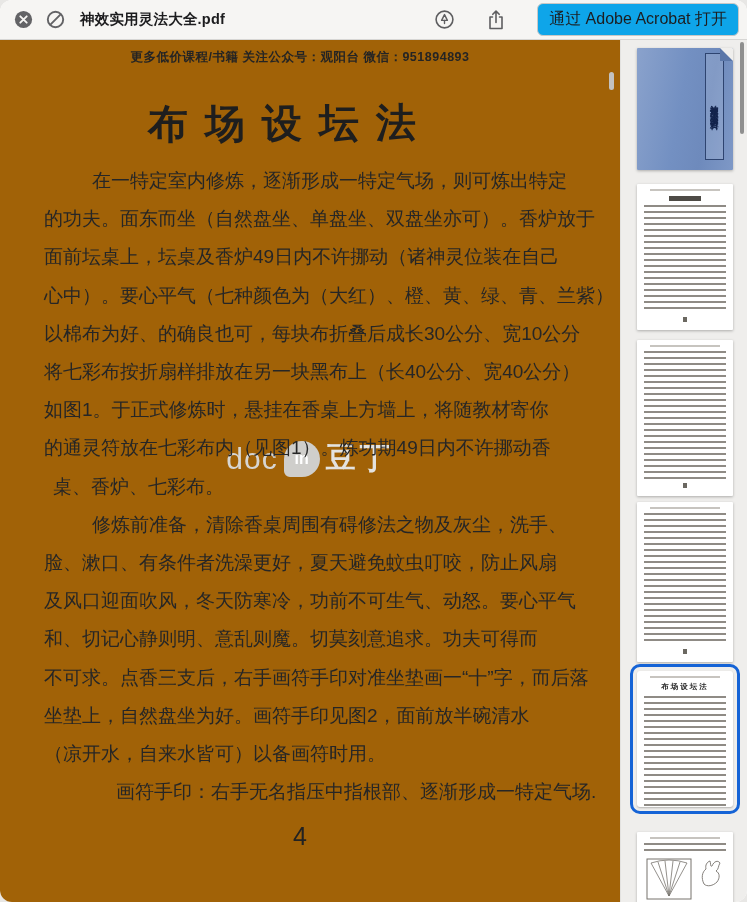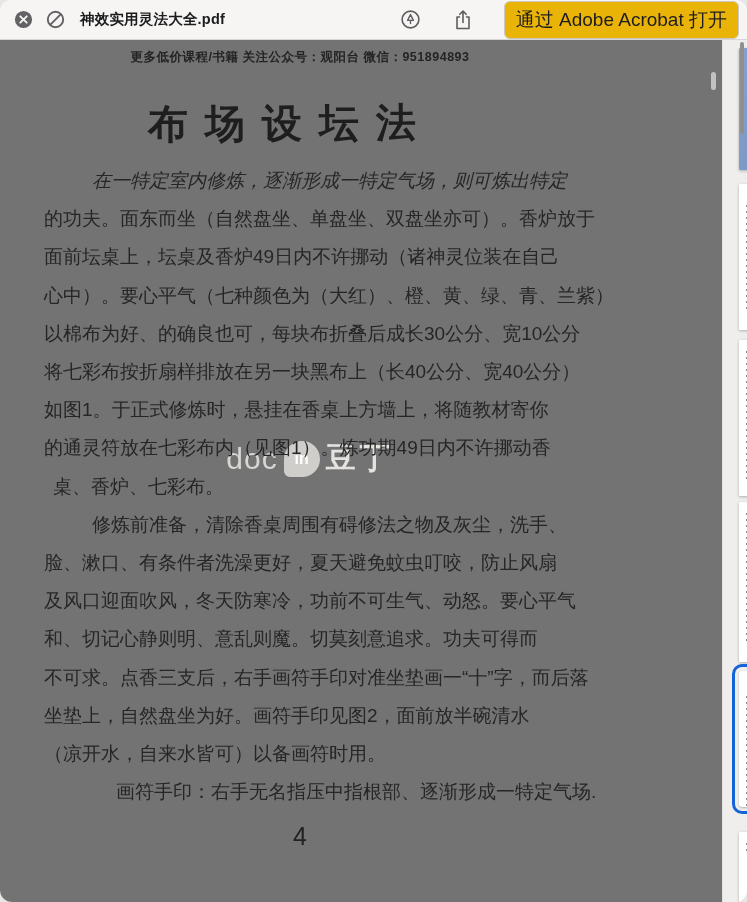--- a/index.html
+++ b/index.html
@@ -10,27 +10,27 @@
 
   
   .toolbar{position:absolute;left:0;top:0;width:747px;height:40px;
            background:#f6f5f3;border-bottom:1px solid #d7d6d4;
            display:flex;align-items:center;box-sizing:border-box;padding:0 8px 0 12px;}
   .tb-icon{width:22px;height:22px;display:flex;align-items:center;justify-content:center;
            margin-right:10px;cursor:default;}
   .tb-filename{font-size:14.5px;font-weight:700;color:#1c1c1e;margin-left:4px;
                letter-spacing:.2px;}
   .tb-right{margin-left:auto;display:flex;align-items:center;gap:20px;}
-  .open-btn{border:1px solid #c9c8c6;background:#eab308;border-radius:6px;
-            font-size:19px;color:#1d1d1f;padding:5px 11px;white-space:nowrap;
+  .open-btn{border:1px solid #c9c8c6;background:#0ea5e9;border-radius:6px;
+            font-size:16px;color:#1d1d1f;padding:5px 11px;white-space:nowrap;
             font-family:"Liberation Sans",sans-serif;}
 
   
   .content{position:absolute;left:0;top:40px;width:747px;height:862px;display:flex;}
-  .doc-area{position:relative;width:722px;height:862px;background:#737373;overflow:hidden;}
+  .doc-area{position:relative;width:620px;height:862px;background:#a16207;overflow:hidden;}
   .sidebar{position:relative;flex:1;background:#efeeec;border-left:1px solid #e3e2e0;
            overflow:hidden;}
 
   
   .page-header-note{position:absolute;top:9px;left:0;width:600px;text-align:center;
                     font-size:12.5px;font-weight:600;color:#161616;letter-spacing:.5px;z-index:2;}
   .hand{color:#242424;}
   .doc-title{position:absolute;top:56px;left:148px;font-size:40px;font-weight:700;
              letter-spacing:17px;color:#1e1e1e;z-index:2;transform:rotate(-.4deg);}
   .body-lines{position:absolute;top:122px;left:44px;width:572px;z-index:2;}
@@ -129,21 +129,21 @@
 
   <div class="content">
 
     <main class="doc-area">
 
       <div class="page-header-note hand">更多低价课程/书籍  关注公众号：观阳台   微信：951894893</div>
 
       <div class="doc-title hand">布场设坛法</div>
 
       <div class="body-lines">
-          <div class="hw-line hand" style="padding-left: 48px; font-style: italic;">在一特定室内修炼，逐渐形成一特定气场，则可炼出特定</div>
+          <div class="hw-line hand" style="padding-left: 48px;">在一特定室内修炼，逐渐形成一特定气场，则可炼出特定</div>
           <div class="hw-line hand" style="padding-left: 0px;">的功夫。面东而坐（自然盘坐、单盘坐、双盘坐亦可）。香炉放于</div>
           <div class="hw-line hand" style="padding-left: 0px;">面前坛桌上，坛桌及香炉49日内不许挪动（诸神灵位装在自己</div>
           <div class="hw-line hand" style="padding-left: 0px;">心中）。要心平气（七种颜色为（大红）、橙、黄、绿、青、兰紫）</div>
           <div class="hw-line hand" style="padding-left: 0px;">以棉布为好、的确良也可，每块布折叠后成长30公分、宽10公分</div>
           <div class="hw-line hand" style="padding-left: 0px;">将七彩布按折扇样排放在另一块黑布上（长40公分、宽40公分）</div>
           <div class="hw-line hand" style="padding-left: 0px;">如图1。于正式修炼时，悬挂在香桌上方墙上，将随教材寄你</div>
           <div class="hw-line hand" style="padding-left: 0px;">的通灵符放在七彩布内（见图1）。炼功期49日内不许挪动香</div>
           <div class="hw-line hand" style="padding-left: 0px; margin-left: 9px;">桌、香炉、七彩布。</div>
           <div class="hw-line hand" style="padding-left: 48px;">修炼前准备，清除香桌周围有碍修法之物及灰尘，洗手、</div>
           <div class="hw-line hand" style="padding-left: 0px;">脸、漱口、有条件者洗澡更好，夏天避免蚊虫叮咬，防止风扇</div>

